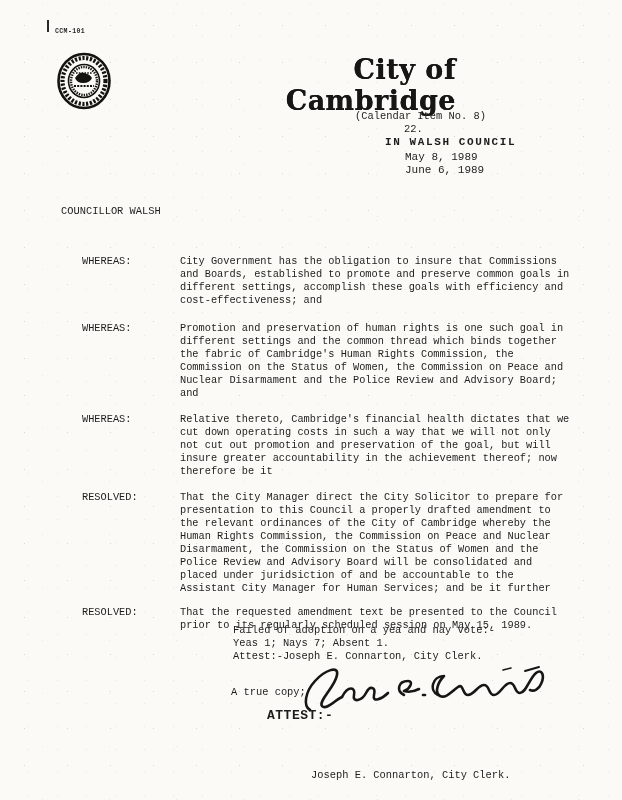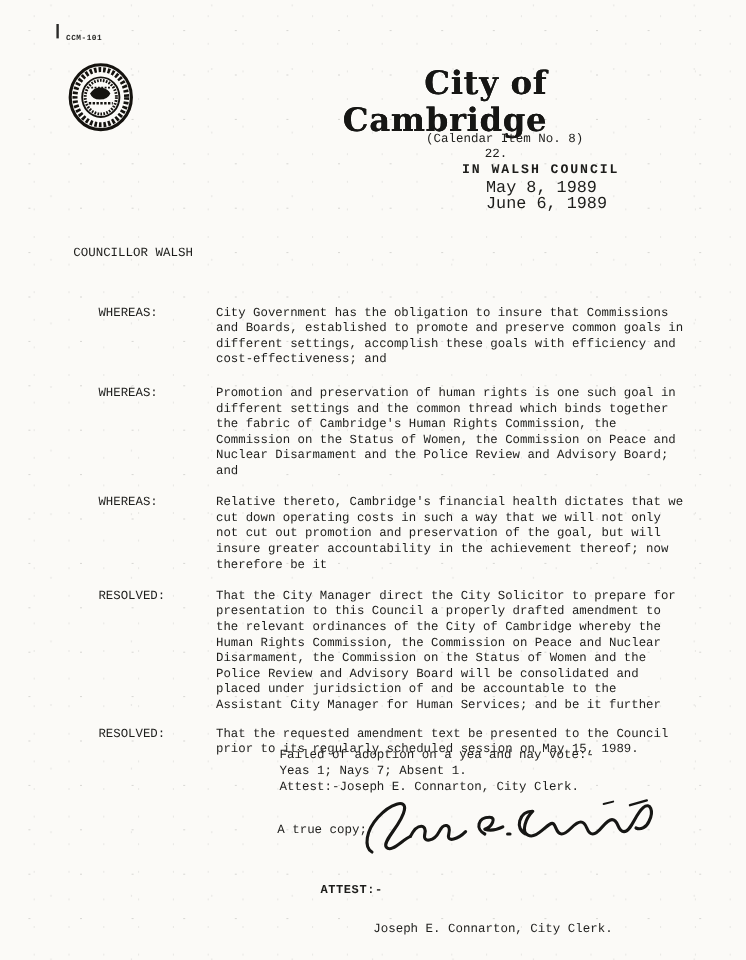--- a/index.html
+++ b/index.html
@@ -23,32 +23,32 @@
   .seal{position:absolute;left:56px;top:51px;}
   .page-title{
     position:absolute;left:196px;top:54px;width:260px;text-align:right;
     font-family:"DejaVu Serif", serif;font-weight:bold;font-size:27px;
     letter-spacing:.5px;color:#161614;
     text-shadow:0 0 .5px #161614;
   }
   .hdr-calendar{position:absolute;left:355px;top:110px;font-size:10.4px;}
   .hdr-itemno{position:absolute;left:404px;top:123px;font-size:10.4px;text-align:center;}
   .hdr-council{position:absolute;left:385px;top:136px;font-size:11px;font-weight:bold;letter-spacing:1.6px;}
-  .hdr-dates{position:absolute;left:405px;top:151px;font-size:14px;line-height:13px;}
+  .hdr-dates{position:absolute;left:405px;top:151px;font-size:11px;line-height:13px;}
   .sponsor{position:absolute;left:61px;top:205px;font-size:10.4px;}
   .clauses{position:absolute;left:82px;top:255px;width:488px;font-size:10.3px;line-height:13px;}
   .clause{display:flex;}
   .clause .label{width:98px;flex:0 0 98px;}
   .clause .text{width:390px;}
   .clause.gap-a{margin-bottom:15px;}
   .clause.gap-b{margin-bottom:13px;}
   .clause.gap-c{margin-bottom:11px;}
   .disposition{position:absolute;left:233px;top:624px;font-size:10.4px;line-height:13.2px;}
   .true-copy{position:absolute;left:231px;top:686px;font-size:10.4px;}
-  .attest{position:absolute;left:267px;top:737px;font-size:10px;font-weight:bold;letter-spacing:.5px;}
+  .attest{position:absolute;left:267px;top:708px;font-size:13px;font-weight:bold;letter-spacing:.5px;}
   .clerk-line{position:absolute;left:311px;top:721px;font-size:10.4px;margin-top:48px;}
   .signature{position:absolute;left:298px;top:664px;z-index:3;}
 </style>
 </head>
 <body>
 
 <div class="page">
 
   <div class="corner-tick"></div>
 

